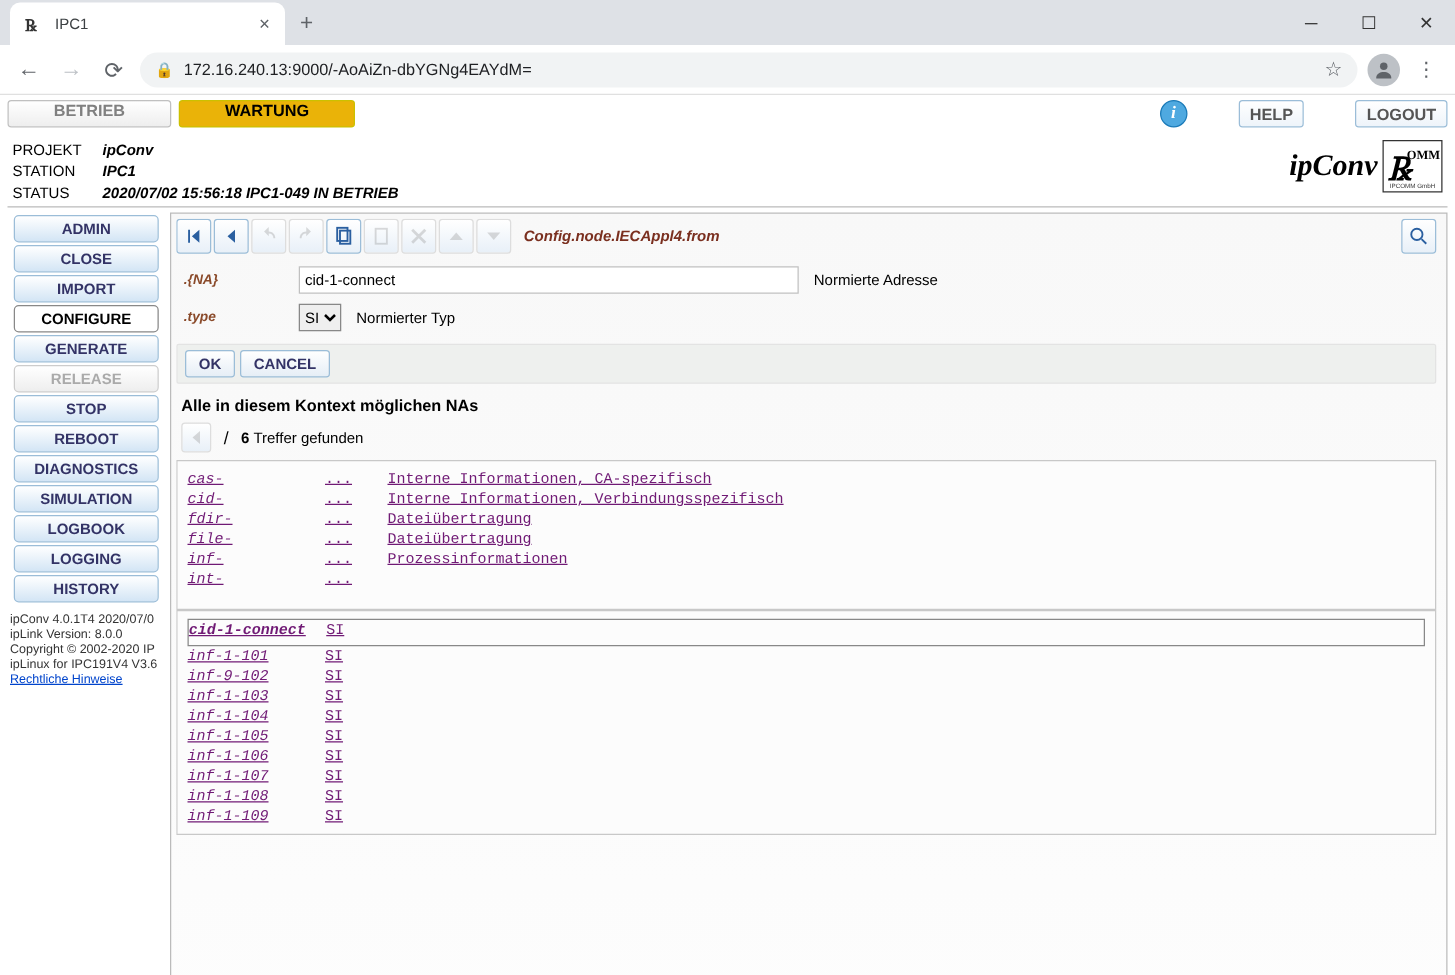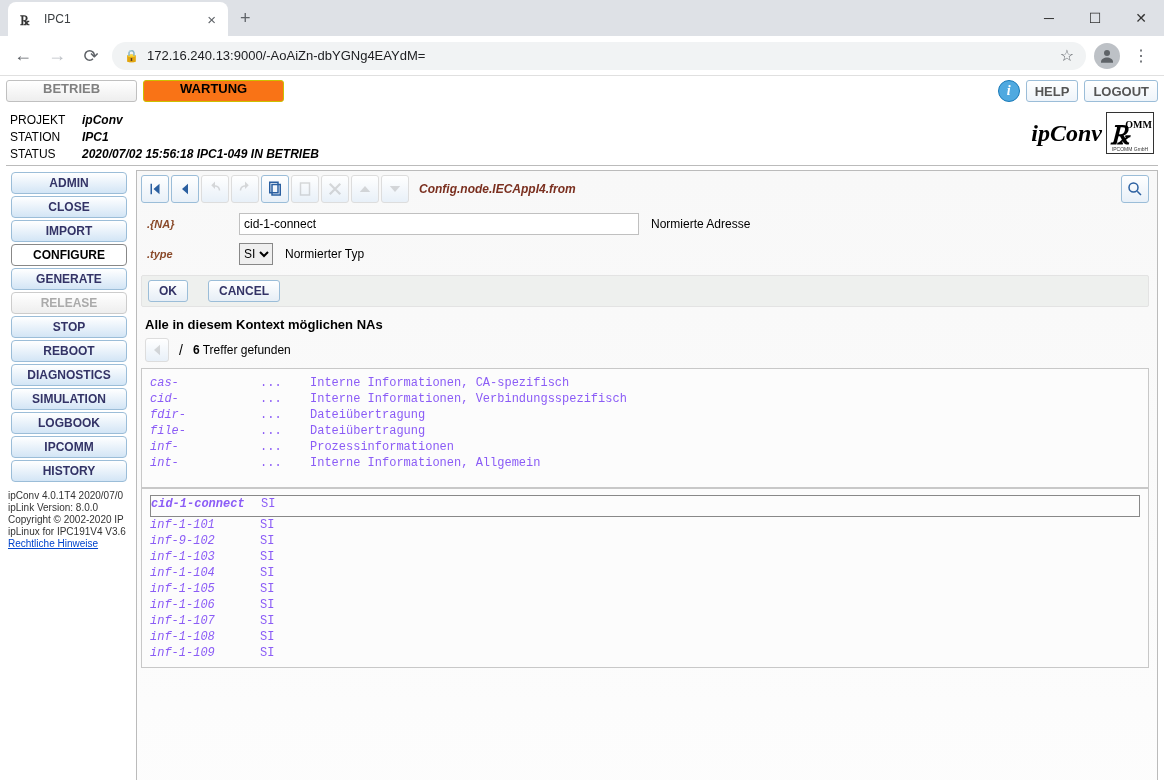--- a/index.html
+++ b/index.html
@@ -24,24 +24,24 @@
 .url-text { flex: 1; font-size: 13px; color: #202124; }
 .star { color: #5f6368; font-size: 16px; }
 .profile { width: 26px; height: 26px; border-radius: 50%; background: #bdc1c6; display: flex; align-items: center; justify-content: center; }
 .profile svg { width: 18px; height: 18px; fill: #5f6368; }
 .menu-dots { width: 26px; text-align: center; color: #5f6368; font-size: 16px; cursor: pointer; }
 
 
 .app { padding: 4px 6px; }
 .top-bar { display: flex; align-items: flex-start; gap: 6px; height: 26px; }
 .mode-btn { border: 1px solid #c0c0c0; border-radius: 3px; height: 22px; padding: 0 36px; font-weight: bold; font-size: 13px; color: #808080; background: linear-gradient(#fff,#eee); cursor: pointer; }
-.mode-btn.active { background: #f97316; color: #000; border-color: #ccc000; }
+.mode-btn.active { background: #eab308; color: #000; border-color: #ccc000; }
 .spacer { flex: 1; }
 .info-icon { width: 22px; height: 22px; border-radius: 50%; background: #4fa9e0; border: 1px solid #1a7ab8; display:flex;align-items:center;justify-content:center;color:#fff;font-weight:bold;font-style:italic;font-family:serif;font-size:14px; cursor:pointer; }
-.top-link { border: 1px solid #9bbdd8; border-radius: 3px; height: 22px; padding: 0 8px; font-weight: bold; font-size: 13px; color: #555; background: linear-gradient(#fff,#eef4fa); cursor: pointer; display: flex; align-items: center; }
+.top-link { border: 1px solid #9bbdd8; border-radius: 3px; height: 22px; padding: 0 8px; font-weight: bold; font-size: 13px; color: #555; background: linear-gradient(#fff,#eef4fa); cursor: pointer; display: flex; align-items: center; margin-left: 35px; }
 
 .status-block { display: flex; align-items: flex-start; padding: 6px 4px 2px; border-bottom: 1px solid #bbb; }
 .status-left { font-size: 12px; }
 .status-row { display: flex; gap: 12px; line-height: 17px; }
 .status-label { width: 60px; }
 .status-val { font-style: italic; font-weight: bold; }
 .brand { margin-left: auto; display: flex; align-items: center; gap: 4px; }
 .brand-text { font-style: italic; font-weight: bold; font-size: 24px; font-family: Georgia, serif;}
 .brand-logo { width: 48px; height: 42px; border: 1px solid #333; position: relative; }
 .brand-logo .s1 { position:absolute; left:3px; top:3px; font-family:serif; font-size:26px; font-weight:bold; font-style:italic; }
@@ -67,31 +67,31 @@
 .tbtn.disabled svg { opacity: 0.3; }
 .toolbar-path { margin-left: 8px; font-style: italic; font-weight: bold; color: #7a2f1f; font-size: 12px; }
 .toolbar .right { margin-left: auto; }
 
 .form-row { display: flex; align-items: center; gap: 12px; padding: 4px 6px; font-size: 12px; }
 .form-label { width: 80px; font-style: italic; color: #8a4a2a; font-weight: bold; font-size: 11px;}
 .text-input { width: 400px; height: 22px; border: 1px solid #c0c0c0; padding: 0 4px; font-size: 12px; }
 .sel { height: 22px; border: 1px solid #888; font-size: 12px; }
 .form-desc { font-size: 12px; }
 
-.action-row { background: #eef0ee; border: 1px solid #e3e3e3; border-radius: 2px; padding: 4px 6px; display: flex; gap: 20px; margin-top: 6px;}
+.action-row { background: #eef0ee; border: 1px solid #e3e3e3; border-radius: 2px; padding: 4px 6px; display: flex; gap: 4px; margin-top: 6px;}
 .act-btn { border: 1px solid #9bbdd8; border-radius: 3px; background: linear-gradient(#fff,#e6eef6); color: #336; font-weight: bold; font-size: 12px; padding: 3px 10px; cursor: pointer; }
 
 .section-title { font-weight: bold; font-size: 13px; margin: 10px 4px 6px; }
 .pager { display: flex; align-items: center; gap: 10px; margin: 2px 4px 6px; }
 .pager .tbtn { width: 24px; height: 24px; }
 .pager .sep { font-size: 14px; }
 .pager .count { font-size: 12px; }
 .pager .count b { font-weight: bold; }
 
-.panel { border: 1px solid #c8c8c8; background: #fcfcfc; padding: 6px 8px; font-family: "Courier New", monospace; font-size: 12px; line-height: 16px; color: #8b5cf6; min-height: 120px;}
+.panel { border: 1px solid #c8c8c8; background: #fcfcfc; padding: 6px 8px; font-family: "Courier New", monospace; font-size: 12px; line-height: 16px; color: #701a75; min-height: 120px; text-decoration: underline;}
 .panel .row { display: flex; }
 .panel .c1 { width: 110px; font-style: italic; }
 .panel .c2 { width: 50px; }
 .panel .c3 { }
 .panel.short { min-height: 155px; overflow-y: scroll; }
 .panel .row.sel .c1 { font-weight: bold; }
 </style>
 </head>
 <body>
 
@@ -170,21 +170,21 @@
           <div class="side-btn ">CLOSE</div>
           <div class="side-btn ">IMPORT</div>
           <div class="side-btn plain">CONFIGURE</div>
           <div class="side-btn ">GENERATE</div>
           <div class="side-btn disabled">RELEASE</div>
           <div class="side-btn ">STOP</div>
           <div class="side-btn ">REBOOT</div>
           <div class="side-btn ">DIAGNOSTICS</div>
           <div class="side-btn ">SIMULATION</div>
           <div class="side-btn ">LOGBOOK</div>
-          <div class="side-btn ">IPCOMM</div>
+          <div class="side-btn ">LOGGING</div>
           <div class="side-btn ">HISTORY</div>
         </div>
       <div class="side-footer">
         <div>ipConv 4.0.1T4 2020/07/0</div>
         <div>ipLink Version: 8.0.0</div>
         <div>Copyright © 2002-2020 IP</div>
         <div>ipLinux for IPC191V4 V3.6</div>
         <a href="#">Rechtliche Hinweise</a>
       </div>
     </div>
@@ -295,21 +295,20 @@
               <span class="c3">Dateiübertragung</span>
             </div>
             <div class="row">
               <span class="c1">inf-</span>
               <span class="c2">...</span>
               <span class="c3">Prozessinformationen</span>
             </div>
             <div class="row">
               <span class="c1">int-</span>
               <span class="c2">...</span>
-              <span class="c3">Interne Informationen, Allgemein</span>
             </div>
           </div>
 
       <div class="panel short" id="panel2">
             <div class="row sel">
               <span class="c1">cid-1-connect</span>
               <span class="c2">SI</span>
             </div>
             <div class="row">
               <span class="c1">inf-1-101</span>

